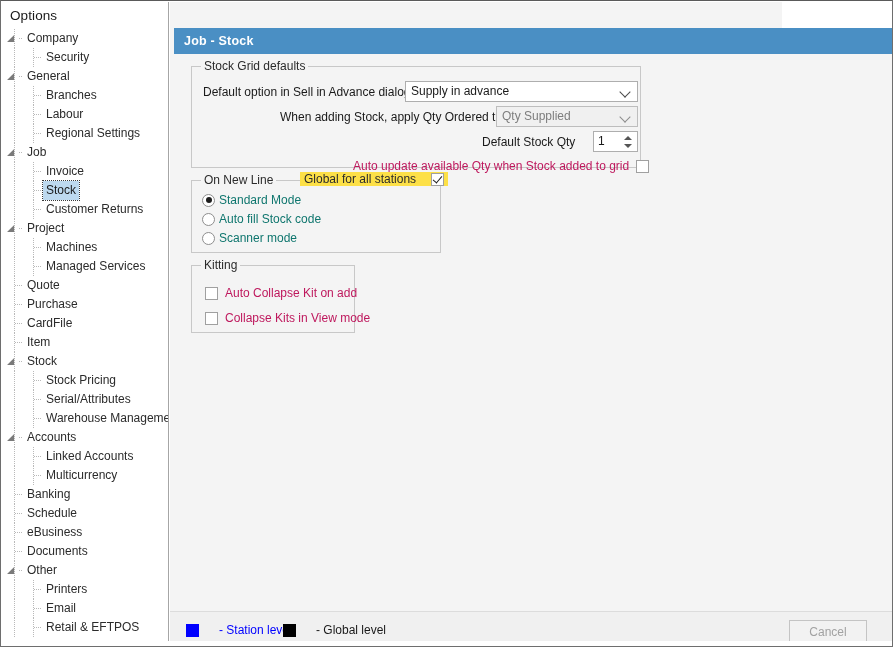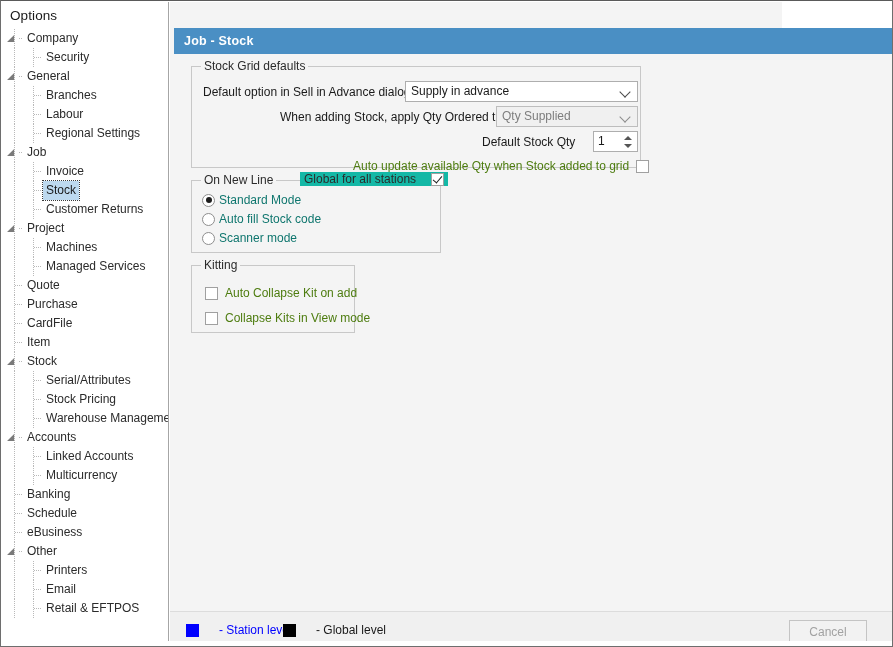--- a/index.html
+++ b/index.html
@@ -156,21 +156,21 @@
     background: #f4f4f4;
     padding: 0 3px;
     font-size: 12px;
     color: #2b2b2b;
     white-space: nowrap;
   }
   .gb-title-right {
     position: absolute;
     top: -9px;
     left: 108px;
-    background: #14b8a6;
+    background: #fde047;
     padding: 0 4px;
     font-size: 12px;
     color: #2b2b2b;
     white-space: nowrap;
     display: flex;
     align-items: center;
     gap: 15px;
   }
 
   .row-label {
@@ -273,21 +273,21 @@
     border-right: 1.8px solid #1d1d1d;
     border-bottom: 1.8px solid #1d1d1d;
     transform: rotate(40deg);
   }
   .cb-row {
     position: absolute;
     display: flex;
     align-items: center;
     gap: 7px;
     font-size: 12px;
-    color: #4d7c0f;
+    color: #be185d;
     white-space: nowrap;
     text-align: right;
   }
 
   
   .rb {
     display: inline-block;
     width: 13px;
     height: 13px;
     box-sizing: border-box;
@@ -387,29 +387,30 @@
         <div class="tree-row lvl1 selected"><span class="vline v0"></span><span class="vline v1"></span><span class="hline"></span><span class="tlabel">Stock</span></div>
         <div class="tree-row lvl1"><span class="vline v0"></span><span class="vline v1"></span><span class="hline"></span><span class="tlabel">Customer Returns</span></div>
         <div class="tree-row lvl0 has-exp"><span class="vline v0"></span><span class="hline"></span><span class="expander"></span><span class="tlabel">Project</span></div>
         <div class="tree-row lvl1"><span class="vline v0"></span><span class="vline v1"></span><span class="hline"></span><span class="tlabel">Machines</span></div>
         <div class="tree-row lvl1"><span class="vline v0"></span><span class="vline v1"></span><span class="hline"></span><span class="tlabel">Managed Services</span></div>
         <div class="tree-row lvl0"><span class="vline v0"></span><span class="hline"></span><span class="tlabel">Quote</span></div>
         <div class="tree-row lvl0"><span class="vline v0"></span><span class="hline"></span><span class="tlabel">Purchase</span></div>
         <div class="tree-row lvl0"><span class="vline v0"></span><span class="hline"></span><span class="tlabel">CardFile</span></div>
         <div class="tree-row lvl0"><span class="vline v0"></span><span class="hline"></span><span class="tlabel">Item</span></div>
         <div class="tree-row lvl0 has-exp"><span class="vline v0"></span><span class="hline"></span><span class="expander"></span><span class="tlabel">Stock</span></div>
+        <div class="tree-row lvl1"><span class="vline v0"></span><span class="vline v1"></span><span class="hline"></span><span class="tlabel">Stock Pricing</span></div>
         <div class="tree-row lvl1"><span class="vline v0"></span><span class="vline v1"></span><span class="hline"></span><span class="tlabel">Serial/Attributes</span></div>
-        <div class="tree-row lvl1"><span class="vline v0"></span><span class="vline v1"></span><span class="hline"></span><span class="tlabel">Stock Pricing</span></div>
         <div class="tree-row lvl1"><span class="vline v0"></span><span class="vline v1"></span><span class="hline"></span><span class="tlabel">Warehouse Management</span></div>
         <div class="tree-row lvl0 has-exp"><span class="vline v0"></span><span class="hline"></span><span class="expander"></span><span class="tlabel">Accounts</span></div>
         <div class="tree-row lvl1"><span class="vline v0"></span><span class="vline v1"></span><span class="hline"></span><span class="tlabel">Linked Accounts</span></div>
         <div class="tree-row lvl1"><span class="vline v0"></span><span class="vline v1"></span><span class="hline"></span><span class="tlabel">Multicurrency</span></div>
         <div class="tree-row lvl0"><span class="vline v0"></span><span class="hline"></span><span class="tlabel">Banking</span></div>
         <div class="tree-row lvl0"><span class="vline v0"></span><span class="hline"></span><span class="tlabel">Schedule</span></div>
         <div class="tree-row lvl0"><span class="vline v0"></span><span class="hline"></span><span class="tlabel">eBusiness</span></div>
+        <div class="tree-row lvl0"><span class="vline v0"></span><span class="hline"></span><span class="tlabel">Documents</span></div>
         <div class="tree-row lvl0 has-exp"><span class="vline v0"></span><span class="hline"></span><span class="expander"></span><span class="tlabel">Other</span></div>
         <div class="tree-row lvl1"><span class="vline v0"></span><span class="vline v1"></span><span class="hline"></span><span class="tlabel">Printers</span></div>
         <div class="tree-row lvl1"><span class="vline v0"></span><span class="vline v1"></span><span class="hline"></span><span class="tlabel">Email</span></div>
         <div class="tree-row lvl1"><span class="vline v0"></span><span class="vline v1"></span><span class="hline"></span><span class="tlabel">Retail &amp; EFTPOS</span></div>
       </div>
   </div>
 
   <div id="right-panel">
 
     <div id="content-header" style="background: rgb(74, 143, 196);">Job - Stock</div>

